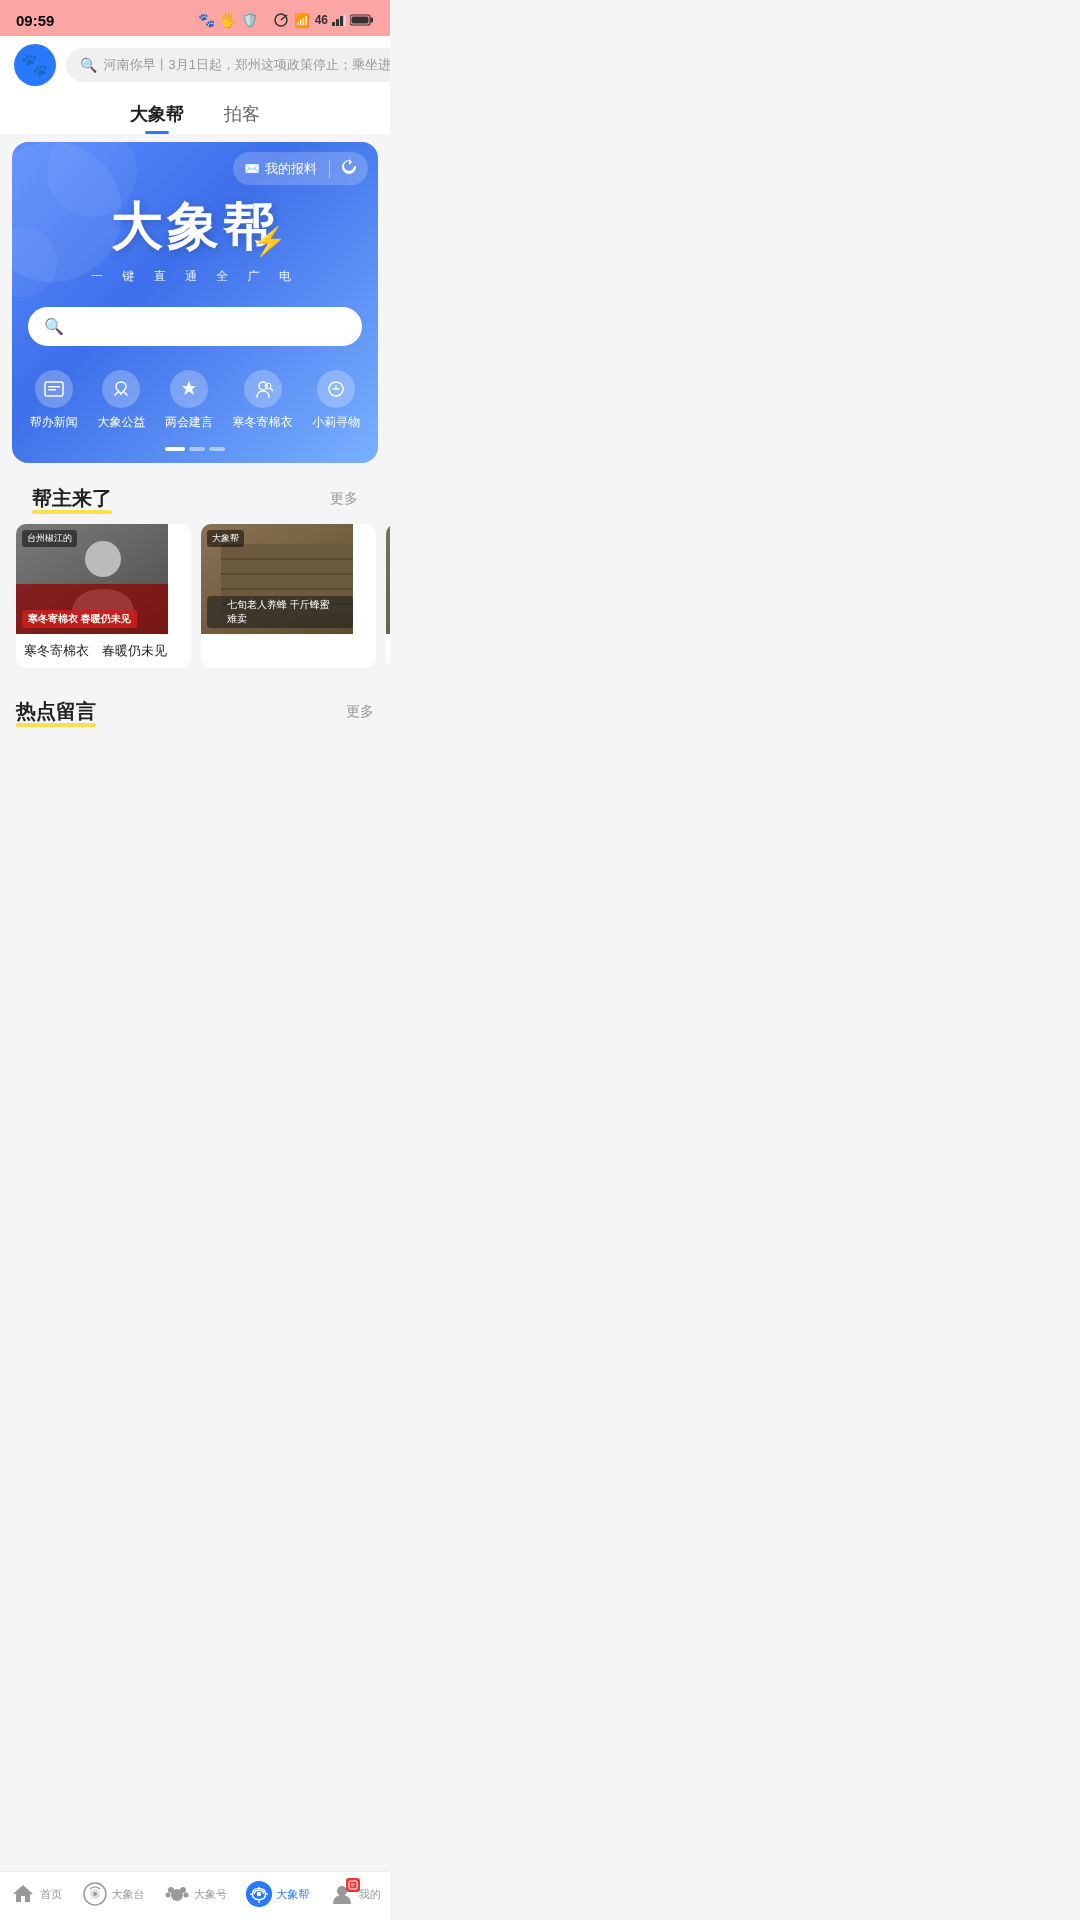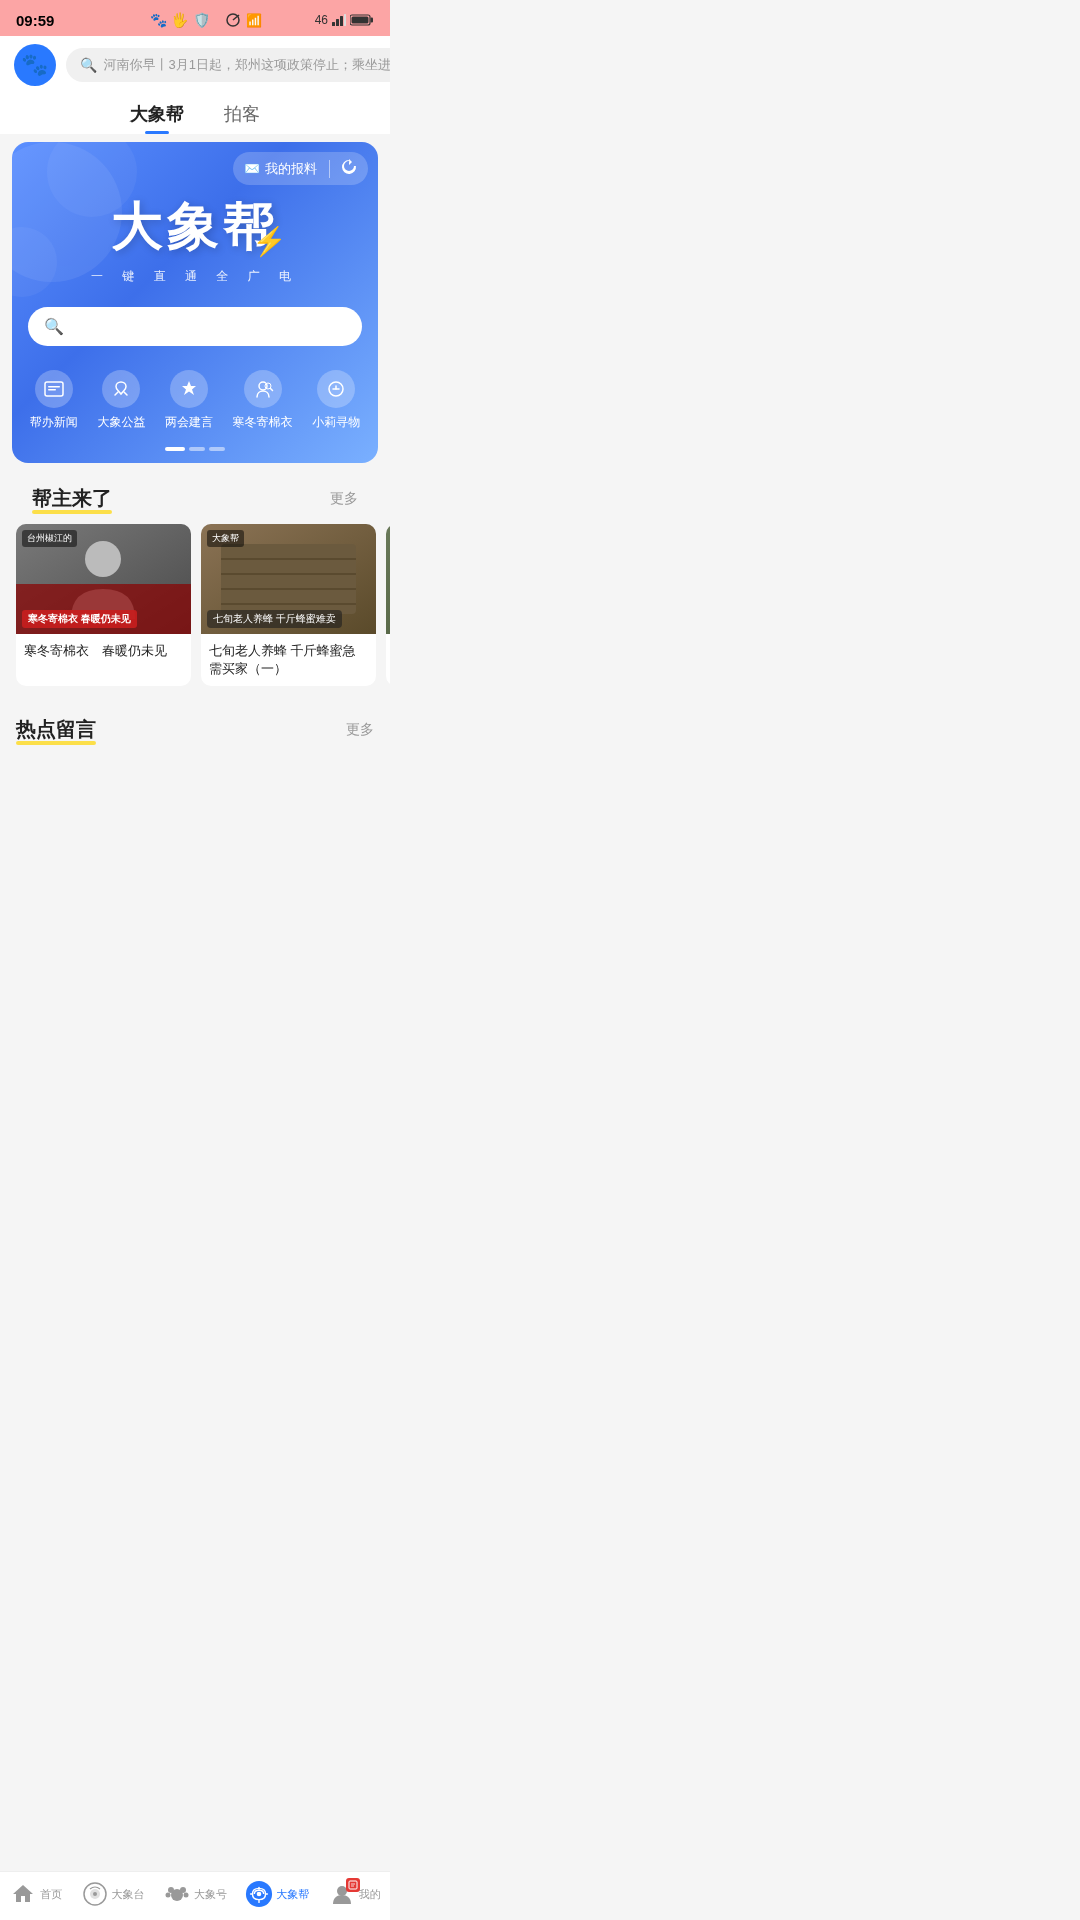--- a/index.html
+++ b/index.html
@@ -281,21 +281,21 @@
 
     .news-card {
       flex-shrink: 0;
       width: 175px;
       background: white;
       border-radius: 10px;
       overflow: hidden;
       cursor: pointer;
     }
     .news-thumb {
-      width: 184px;
+      width: 152px;
       height: 110px;
       background: #ccc;
       position: relative;
       overflow: hidden;
     }
     .news-overlay-tag {
       position: absolute;
       bottom: 6px;
       left: 6px;
       background: rgba(200,30,30,0.9);
@@ -305,21 +305,21 @@
       border-radius: 3px;
       font-weight: 600;
     }
     .news-overlay-tag2 {
       position: absolute;
       bottom: 6px;
       left: 6px;
       background: rgba(30,30,30,0.6);
       color: white;
       font-size: 10px;
-      padding: 2px 6px;
+      padding: 2px 20px;
       border-radius: 4px;
     }
     .news-channel-badge {
       position: absolute;
       top: 6px;
       left: 6px;
       background: rgba(0,0,0,0.5);
       color: white;
       font-size: 9px;
       padding: 2px 5px;
@@ -406,21 +406,21 @@
 
     <span style="font-size:14px;">🛡️</span>
 
     <span style="width:8px;"></span>
 
     <svg width="16" height="14" viewBox="0 0 16 14">
       <circle cx="7" cy="7" r="6" fill="none" stroke="#333" stroke-width="1.5"></circle>
       <path d="M7 7 L13 2" stroke="#333" stroke-width="1.5"></path>
     </svg>
     <span style="font-size:13px;">📶</span>
-    <span style="font-size:12px;font-weight:400;color:#333;margin-left:48px;">46</span>
+    <span style="font-size:12px;font-weight:700;color:#333;">46</span>
 
     <svg width="14" height="12" viewBox="0 0 14 12">
       <rect x="0" y="8" width="3" height="4" rx="0.5" fill="#333"></rect>
       <rect x="4" y="5" width="3" height="7" rx="0.5" fill="#333"></rect>
       <rect x="8" y="2" width="3" height="10" rx="0.5" fill="#333"></rect>
       <rect x="12" y="0" width="2" height="12" rx="0.5" fill="#ddd"></rect>
     </svg>
 
     <svg width="24" height="12" viewBox="0 0 24 12">
       <rect x="0" y="1" width="20" height="10" rx="2" fill="none" stroke="#333" stroke-width="1.2"></rect>
@@ -581,21 +581,20 @@
         <rect x="20" y="20" width="135" height="70" fill="#6b5a3e" rx="4"></rect>
 
         <line x1="20" y1="35" x2="155" y2="35" stroke="#4a3a20" stroke-width="1"></line>
         <line x1="20" y1="50" x2="155" y2="50" stroke="#4a3a20" stroke-width="1"></line>
         <line x1="20" y1="65" x2="155" y2="65" stroke="#4a3a20" stroke-width="1"></line>
         <line x1="20" y1="80" x2="155" y2="80" stroke="#4a3a20" stroke-width="1"></line>
       </svg>
       <div class="news-channel-badge">大象帮</div>
       <div class="news-overlay-tag2">七旬老人养蜂 千斤蜂蜜难卖</div>
     </div>
-    <div class="news-title">七旬老人养蜂 千斤蜂蜜急需买家（一）</div>
   </div>
 
   <div class="news-card" style="width:60px; overflow:hidden;">
     <div class="news-thumb" style="width:60px;">
       <svg width="60" height="110" viewBox="0 0 60 110">
         <defs>
           <linearGradient id="g3" x1="0%" y1="0%" x2="100%" y2="100%">
             <stop offset="0%" stop-color="#6a7a5a"></stop>
             <stop offset="100%" stop-color="#4a5a3a"></stop>
           </linearGradient>

